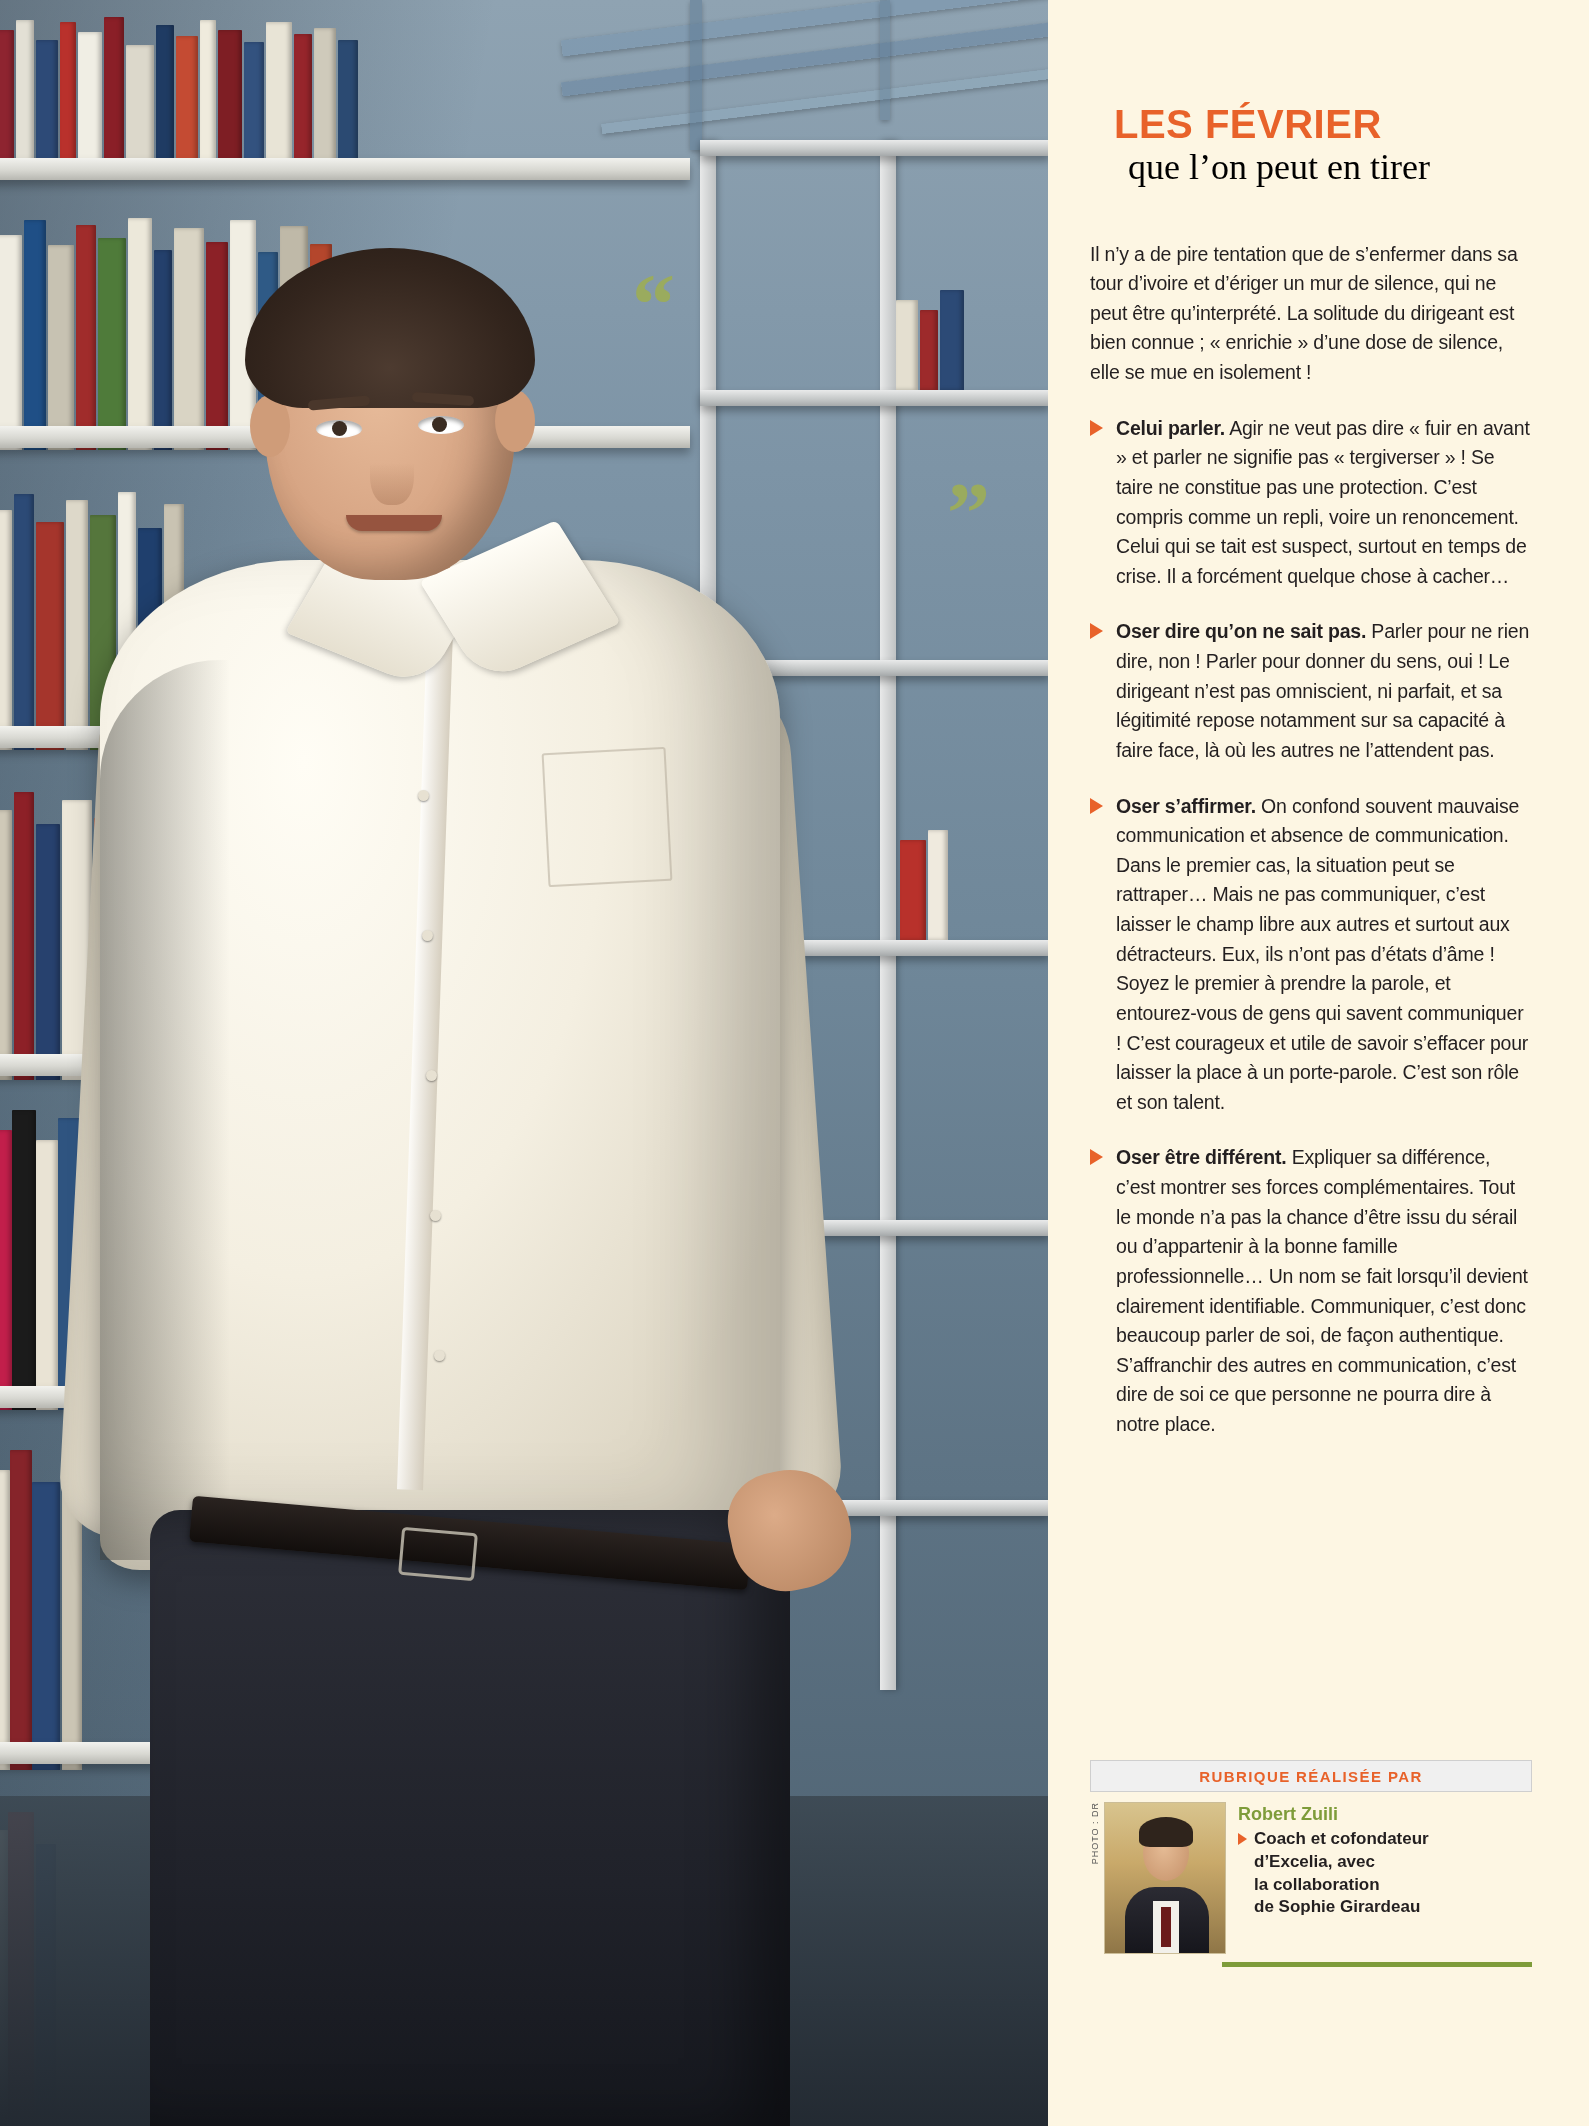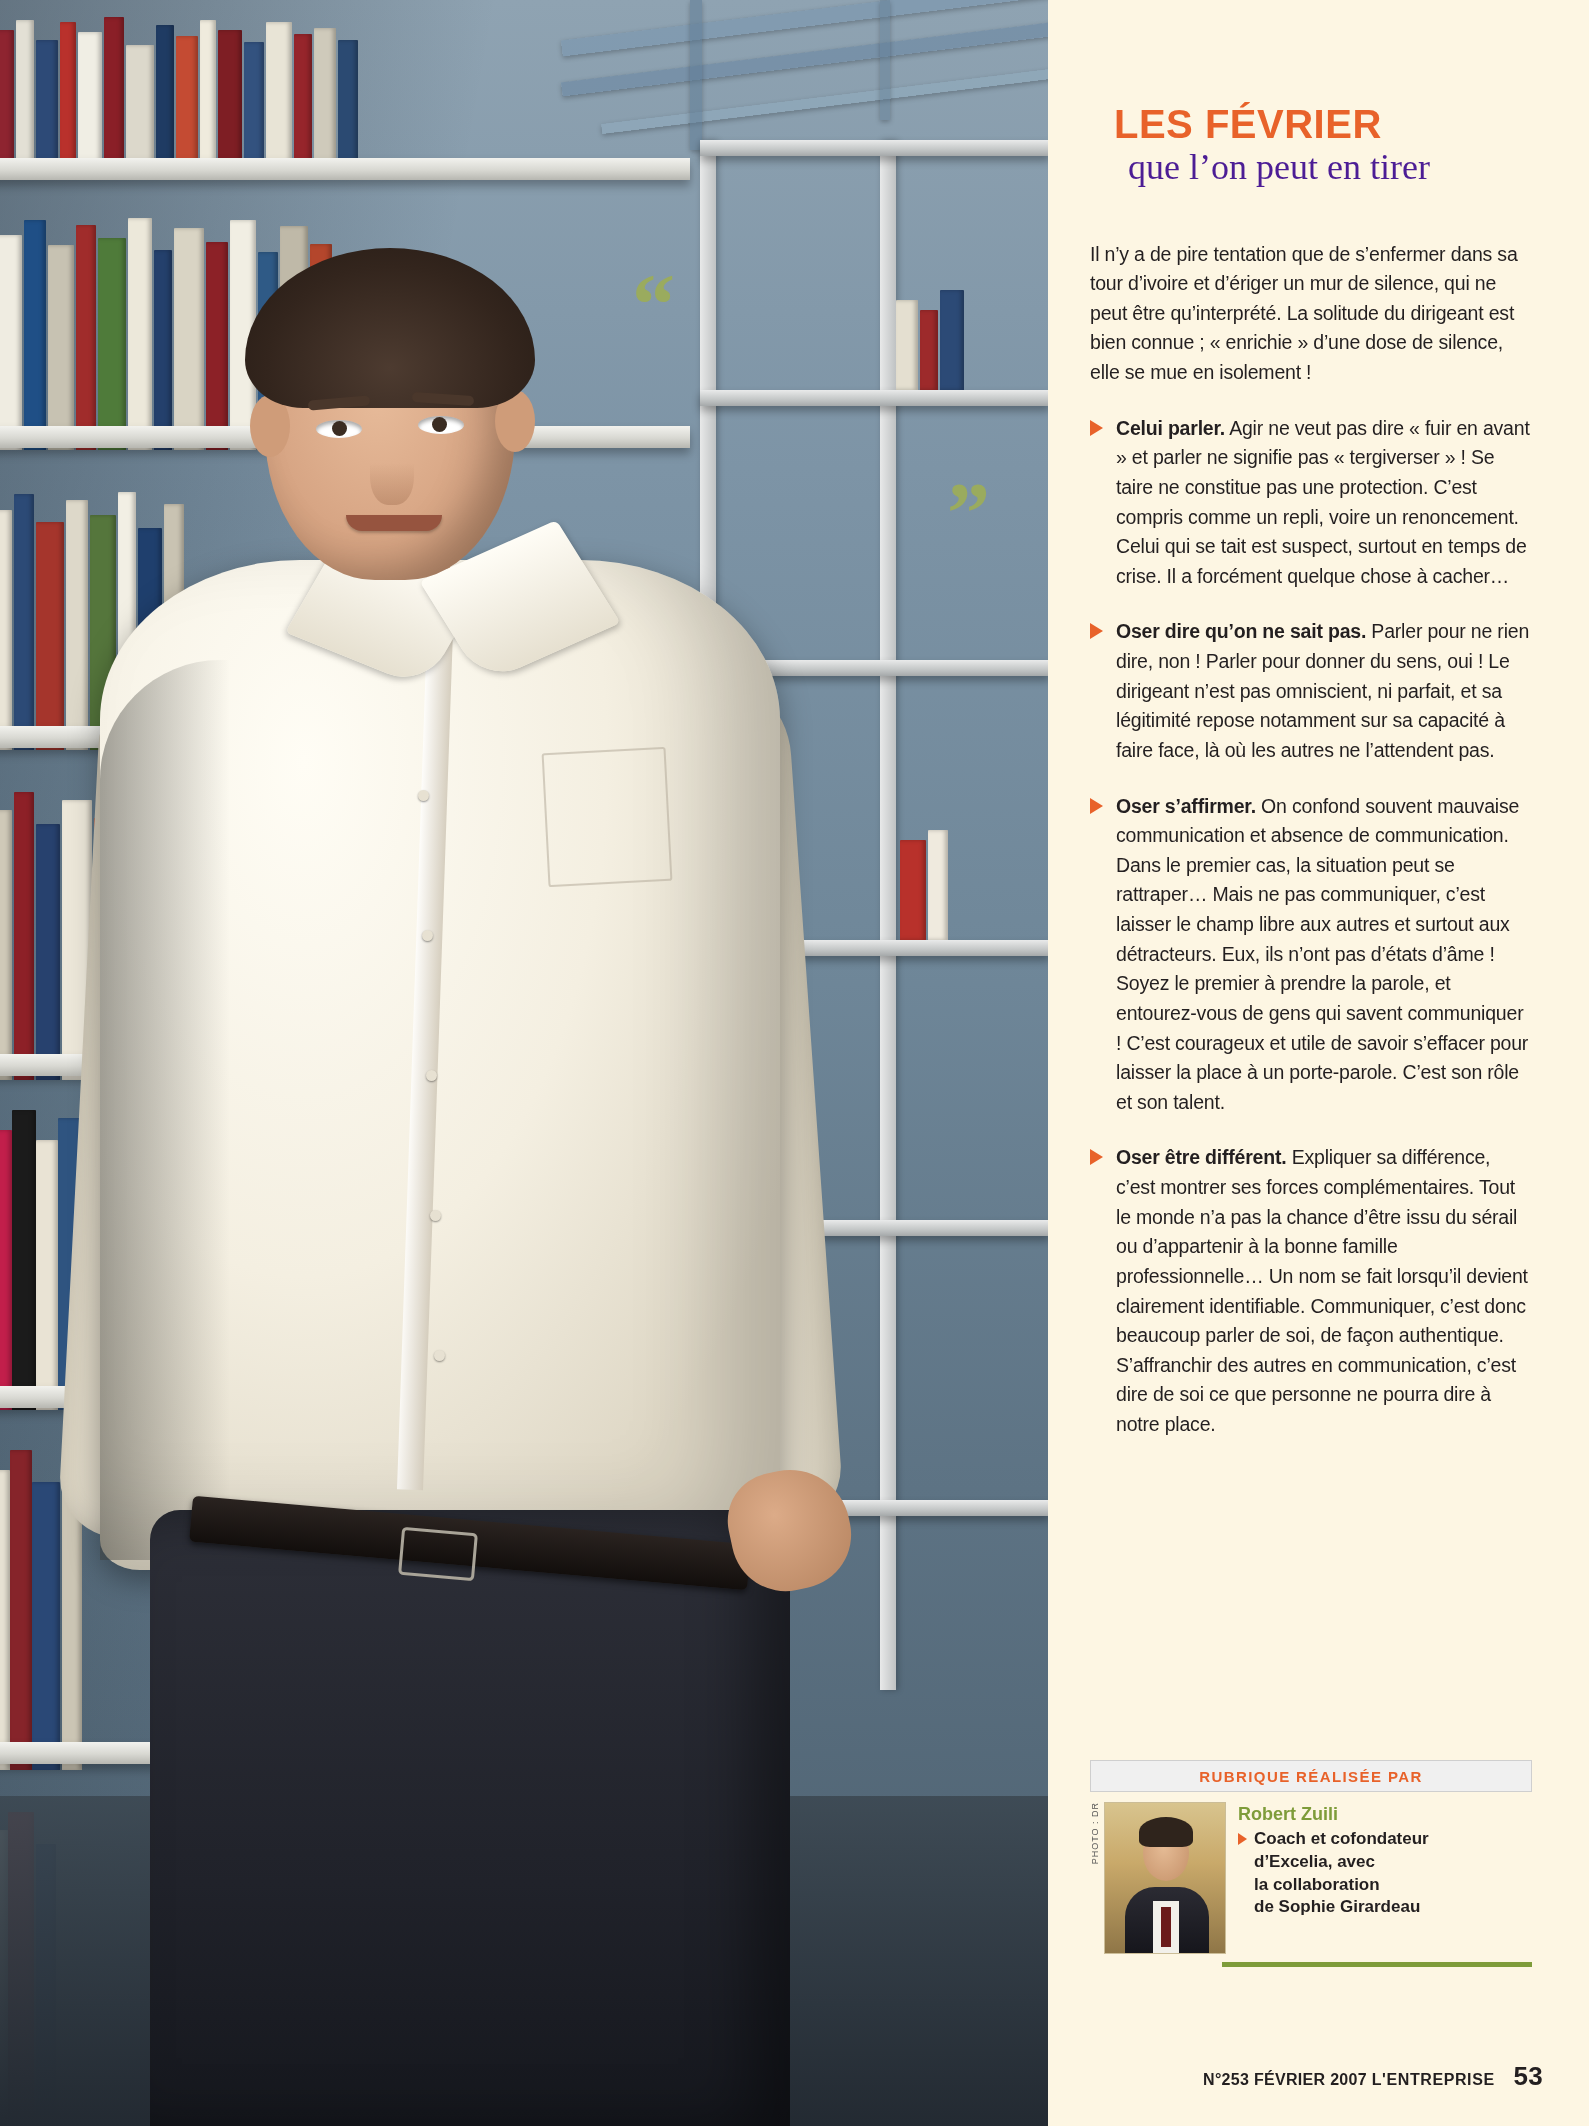--- a/index.html
+++ b/index.html
@@ -259,21 +259,21 @@
     font-weight: bold;
     font-size: 40px;
     letter-spacing: 0.5px;
     color: #e8622a;
     line-height: 1;
     margin: 0 0 4px 24px;
   }
   .title-2 {
     font-family: "Liberation Serif", serif;
     font-size: 36px;
-    color: #4c1d95;
+    color: #000000;
     line-height: 1.1;
     margin: 0 0 0 38px;
   }
 
   .intro {
     margin: 52px 0 0 0;
     font-family: "Liberation Sans", sans-serif;
     font-size: 19.5px;
     line-height: 1.52;
     color: #231f20;
@@ -601,20 +601,15 @@
             <span>Coach et cofondateur</span><br>
             <span>d’Excelia, avec</span><br>
             <span>la collaboration</span><br>
             <span>de Sophie Girardeau</span>
           </div>
         </div>
       </div>
       <div class="credit-rule"></div>
     </div>
 
-    <div class="footer">
-      <span>N°253 FÉVRIER 2007</span>
-      <span class="mag">L'ENTREPRISE</span>
-      <span class="pageno">53</span>
-    </div>
   </div>
 
 </div>
 
 </body></html>

